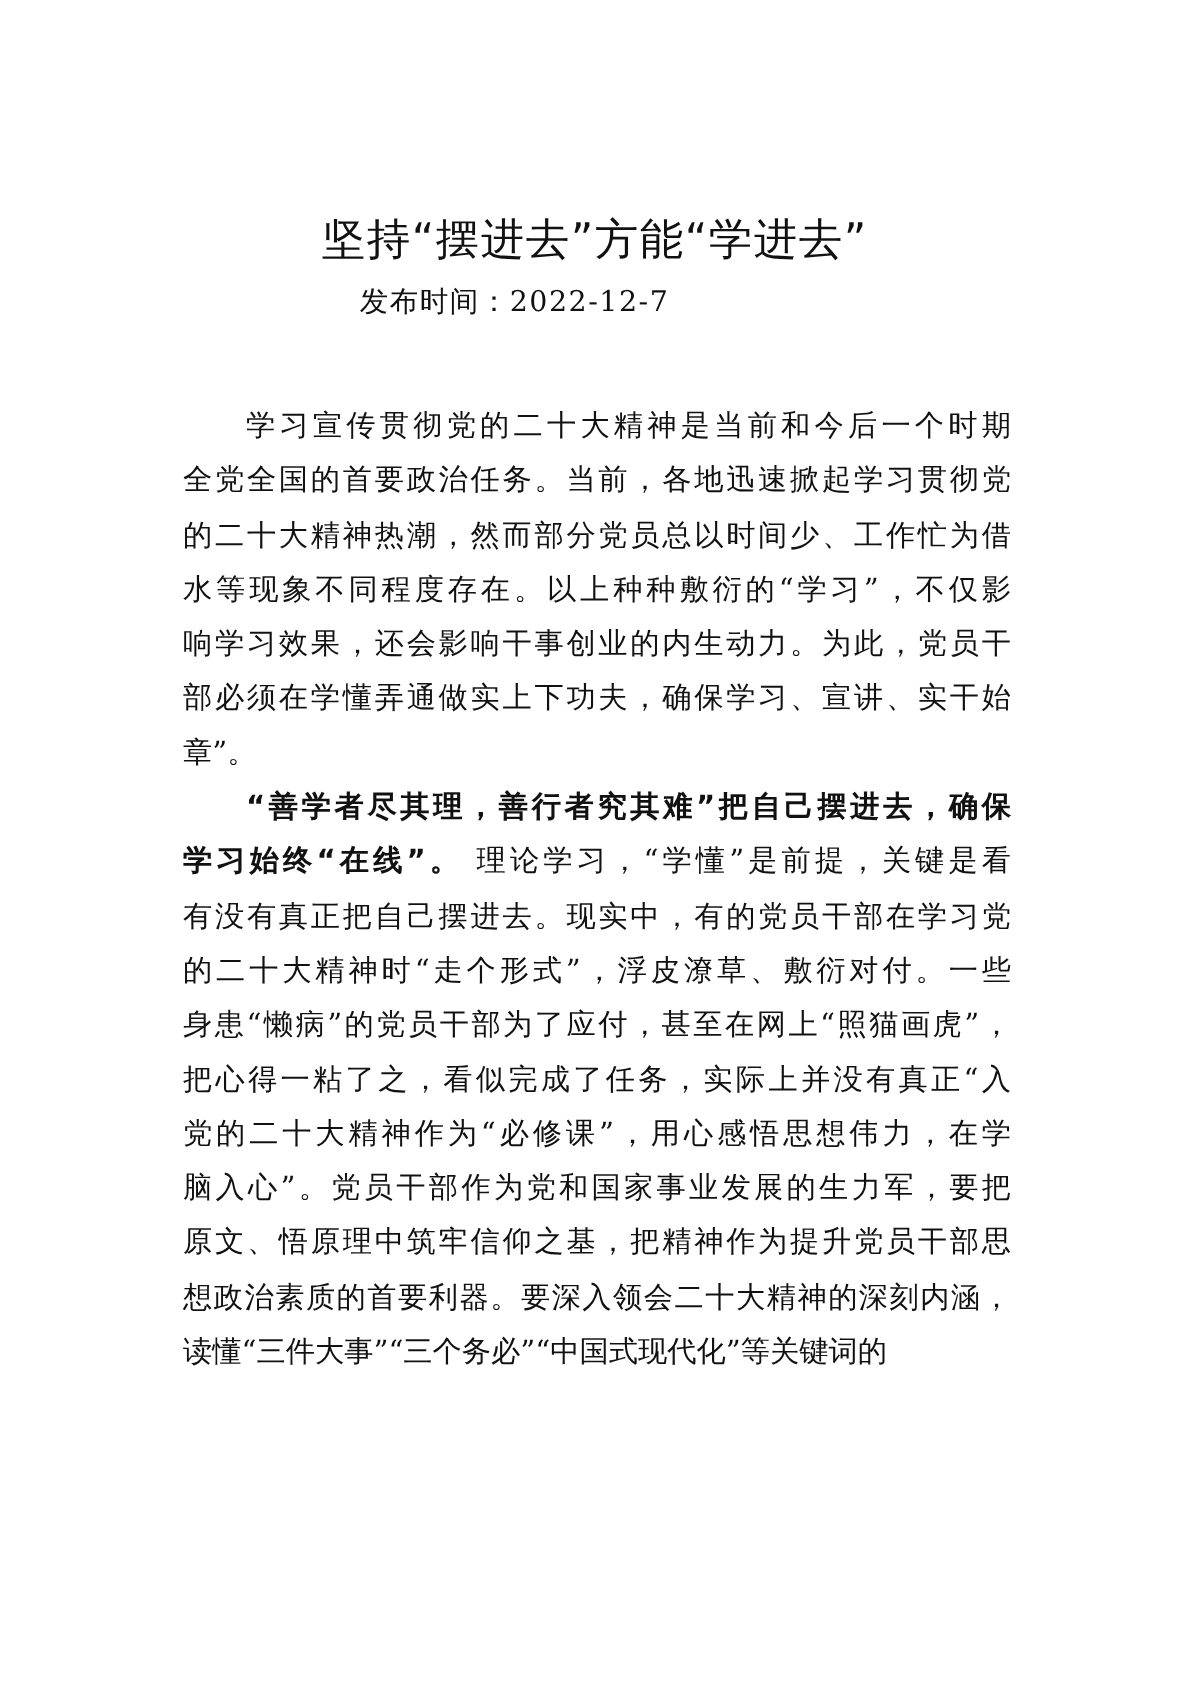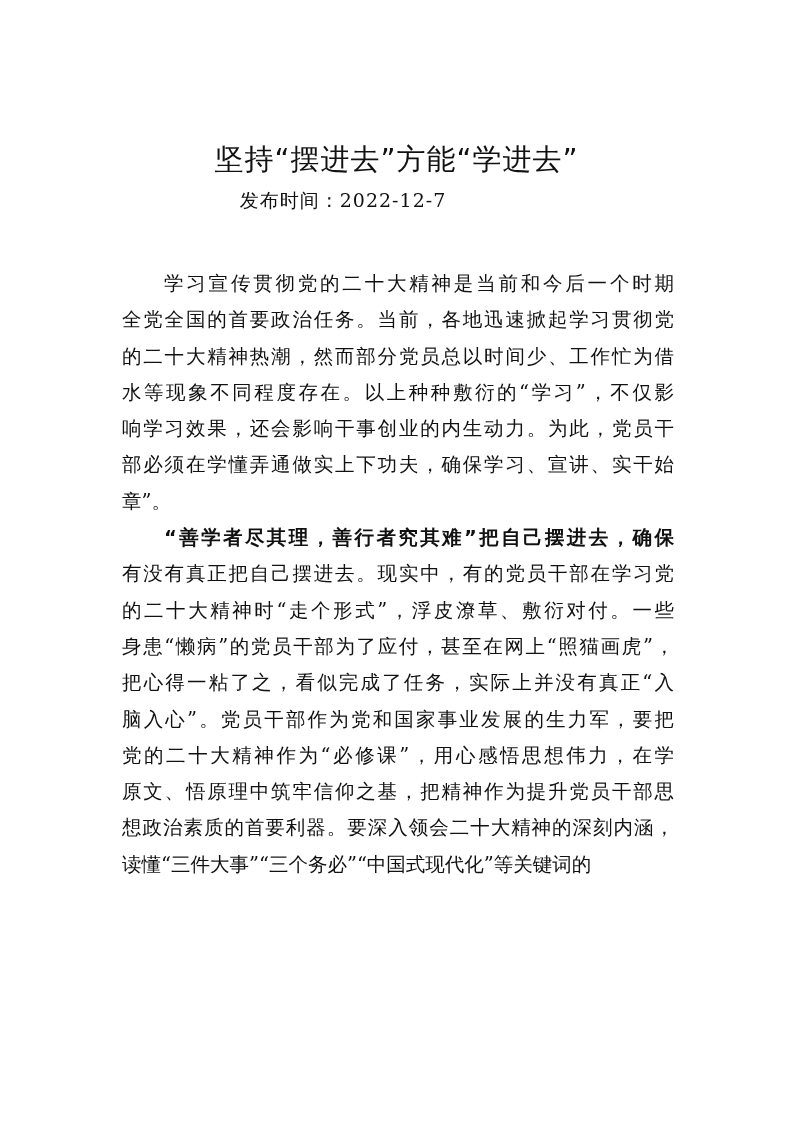--- a/index.html
+++ b/index.html
@@ -24,22 +24,23 @@
 
 <div class="body">
   <div class="line indent"><span>学习宣传贯彻党的二十大精神是当前和今后一个时期</span></div>
   <div class="line"><span>全党全国的首要政治任务。当前，各地迅速掀起学习贯彻党</span></div>
   <div class="line"><span>的二十大精神热潮，然而部分党员总以时间少、工作忙为借</span></div>
   <div class="line"><span>水等现象不同程度存在。以上种种敷衍的“学习”，不仅影</span></div>
   <div class="line"><span>响学习效果，还会影响干事创业的内生动力。为此，党员干</span></div>
   <div class="line"><span>部必须在学懂弄通做实上下功夫，确保学习、宣讲、实干始</span></div>
   <div class="line last"><span>章”。</span></div>
   <div class="line indent"><span class="bold">“善学者尽其理，善行者究其难”把自己摆进去，确保</span></div>
+  <div class="line"><span class="bold">学习始终“在线”。</span><span> 理论学习，“学懂”是前提，关键是看</span></div>
   <div class="line"><span>有没有真正把自己摆进去。现实中，有的党员干部在学习党</span></div>
   <div class="line"><span>的二十大精神时“走个形式”，浮皮潦草、敷衍对付。一些</span></div>
   <div class="line"><span>身患“懒病”的党员干部为了应付，甚至在网上“照猫画虎”，</span></div>
   <div class="line"><span>把心得一粘了之，看似完成了任务，实际上并没有真正“入</span></div>
+  <div class="line"><span>党的二十大精神作为“必修课”，用心感悟思想伟力，在学</span></div>
   <div class="line"><span>脑入心”。党员干部作为党和国家事业发展的生力军，要把</span></div>
-  <div class="line"><span>党的二十大精神作为“必修课”，用心感悟思想伟力，在学</span></div>
   <div class="line"><span>原文、悟原理中筑牢信仰之基，把精神作为提升党员干部思</span></div>
   <div class="line"><span>想政治素质的首要利器。要深入领会二十大精神的深刻内涵，</span></div>
   <div class="line last"><span>读懂“三件大事”“三个务必”“中国式现代化”等关键词的</span></div>
 </div>
 
 </body></html>

